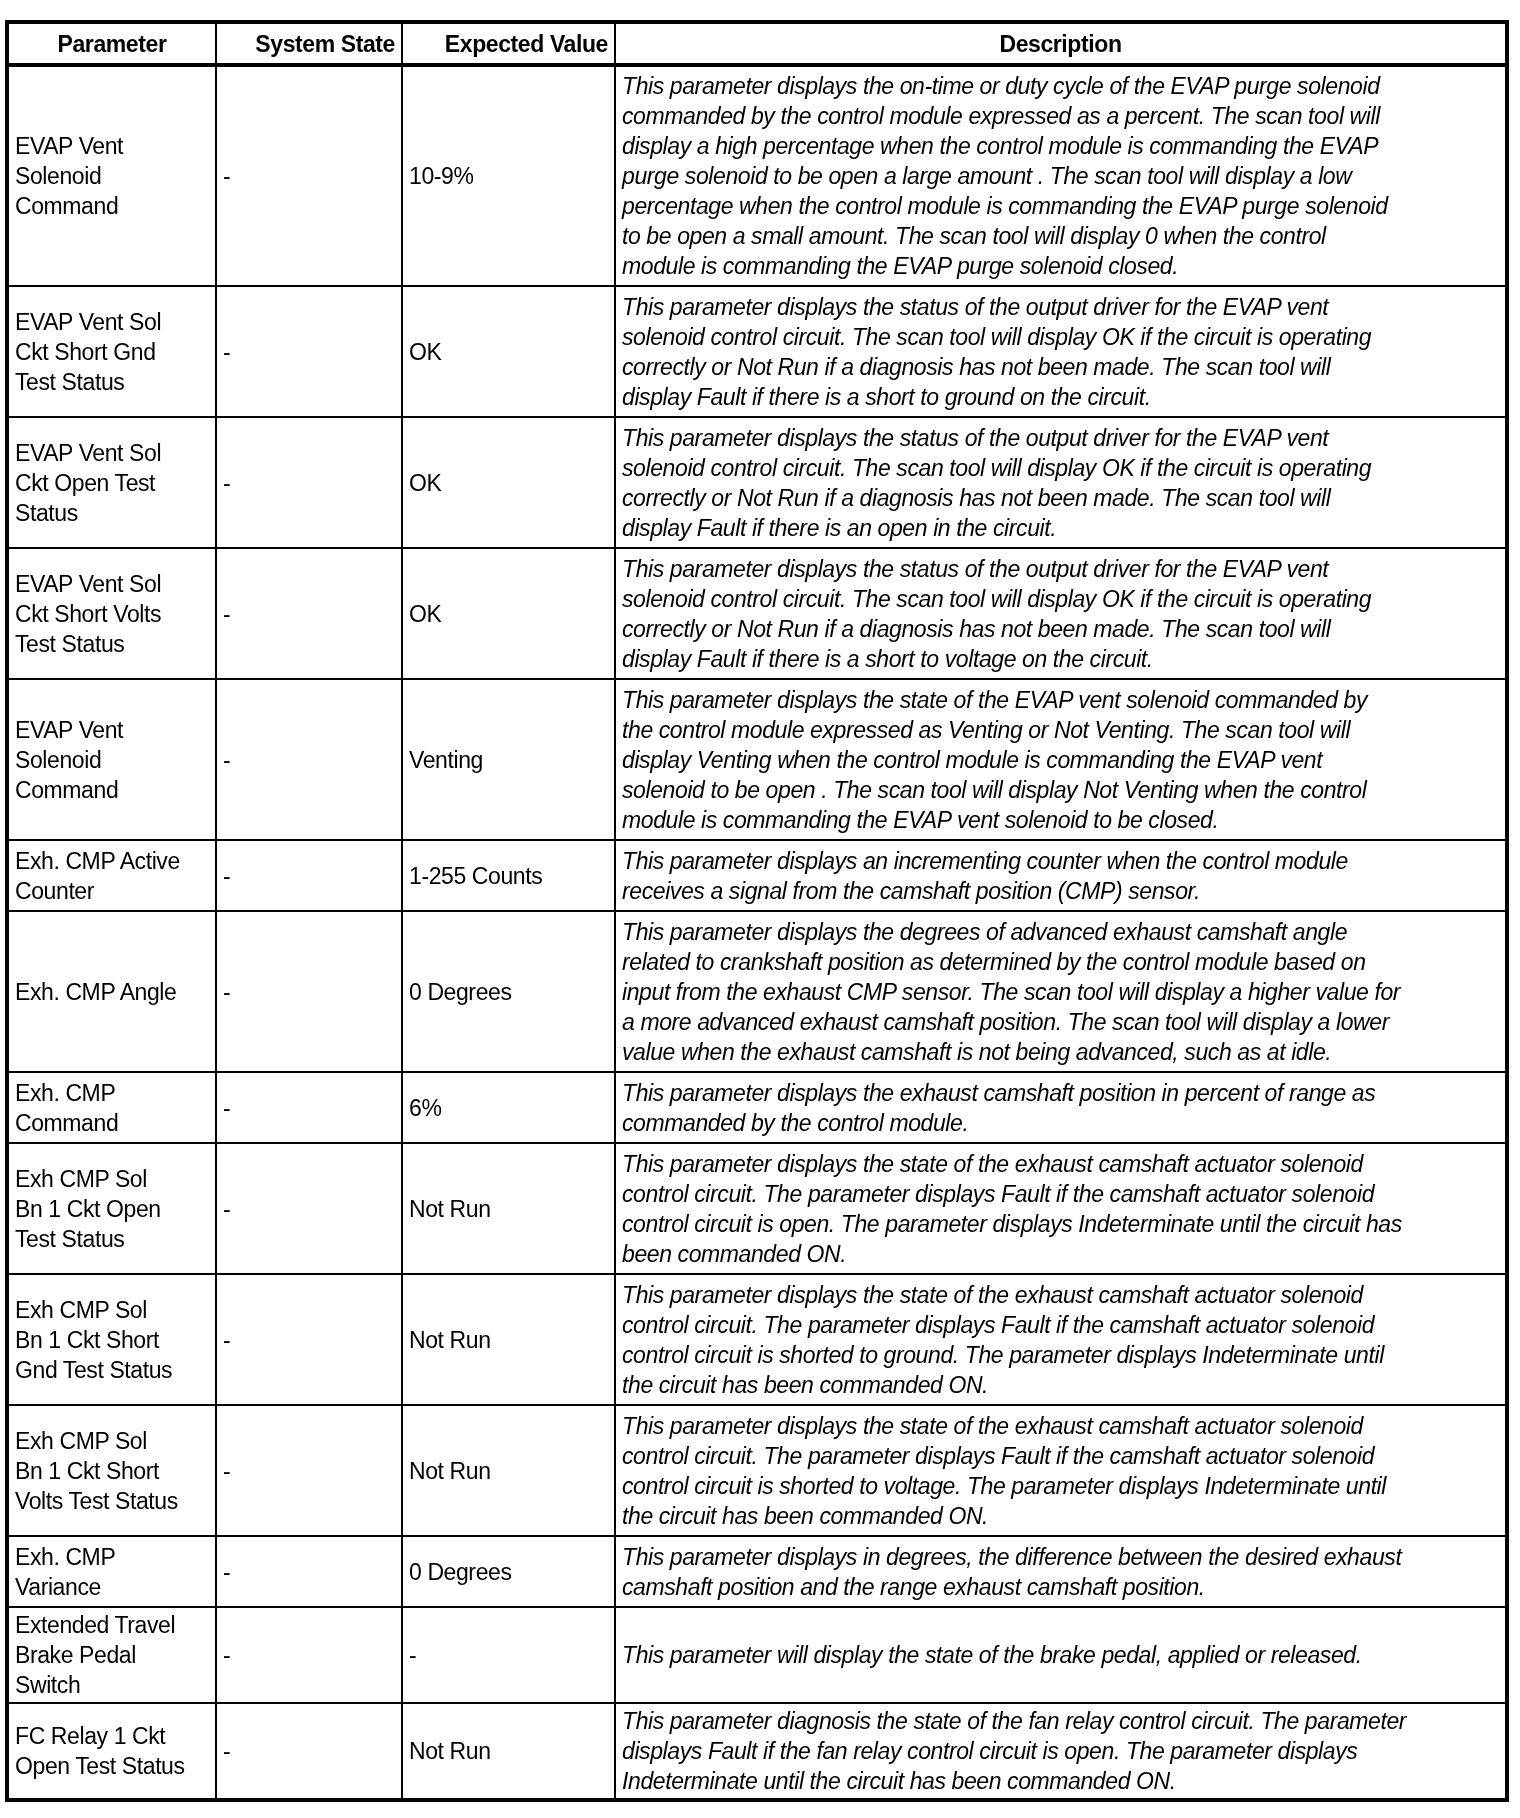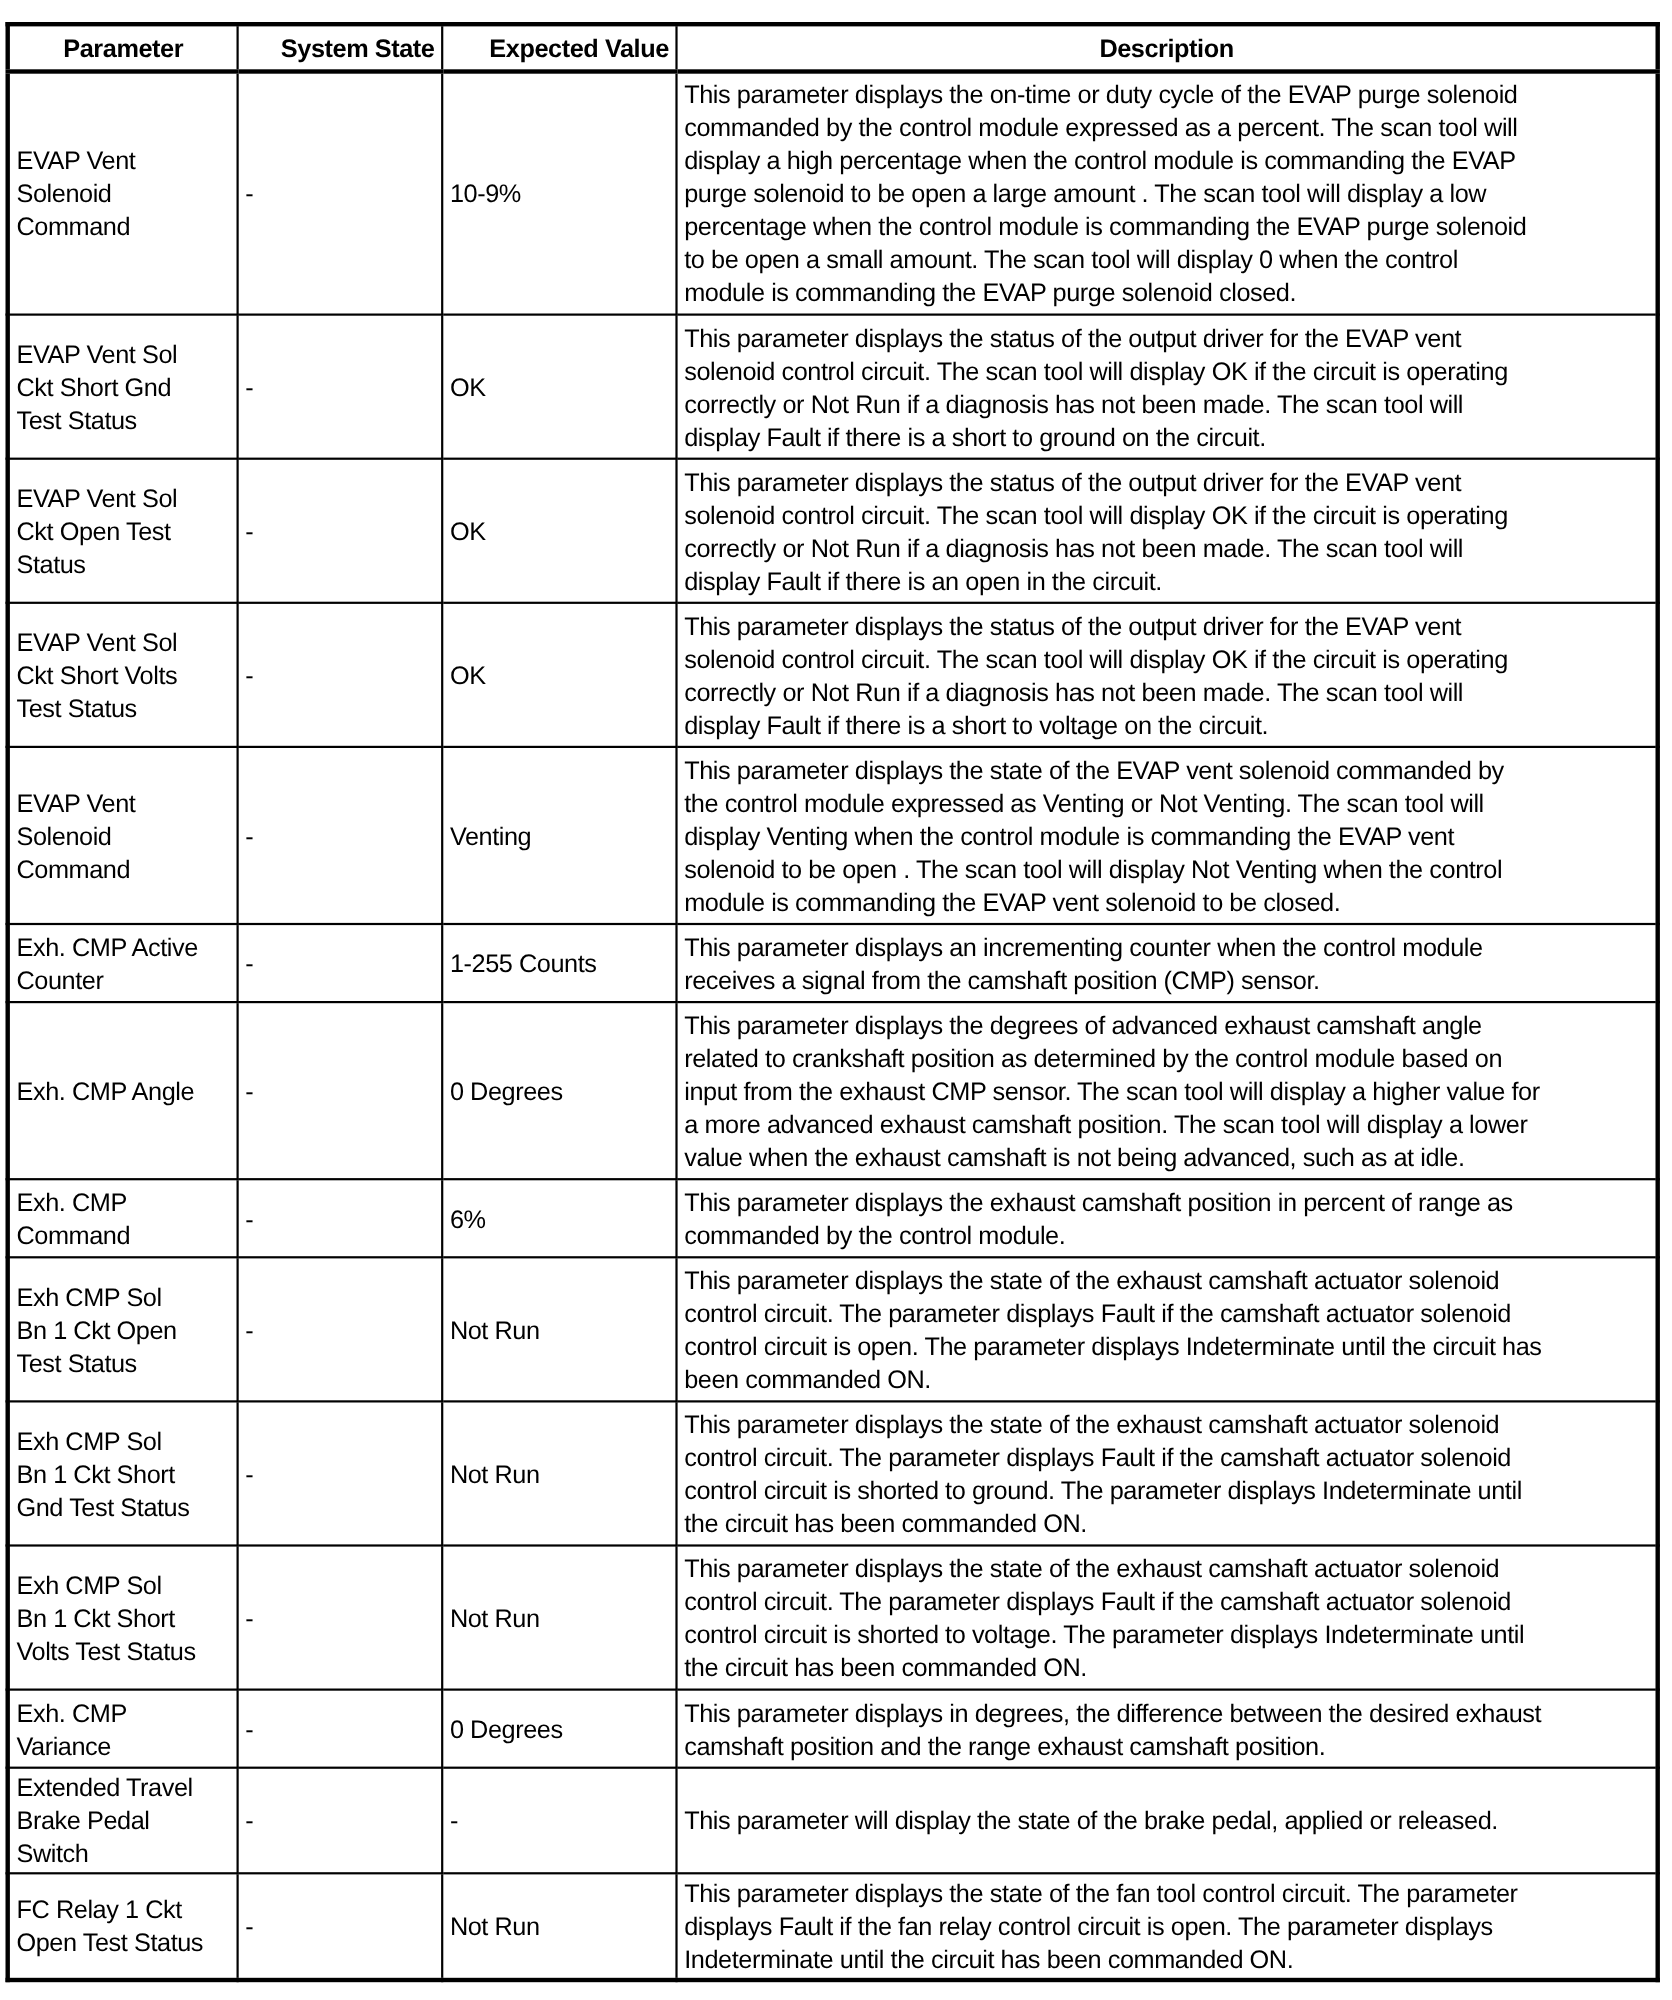--- a/index.html
+++ b/index.html
@@ -24,21 +24,21 @@
     overflow: hidden;
   }
   .tbl thead th {
     font-weight: bold;
     text-align: right;
     height: 39px;
     border-bottom: 4px solid #000;
     font-size: 23px;
   }
   .tbl thead th.center { text-align: center; }
-  .desc { white-space: pre-line; padding-left: 6px; }
+  .desc { white-space: pre-line; padding-left: 6px; font-style: italic; }
   .param { white-space: pre-line; }
   col.c1 { width: 209px; }
   col.c2 { width: 186px; }
   col.c3 { width: 213px; }
   col.c4 { width: 892px; }
   tr.r1 td { height: 218px; }
   tr.r2 td, tr.r3 td, tr.r4 td, tr.r9 td, tr.r10 td, tr.r11 td { height: 129px; }
   tr.r5 td, tr.r7 td { height: 159px; }
   tr.r6 td, tr.r8 td, tr.r12 td { height: 69px; }
   tr.r13 td, tr.r14 td { height: 94px; }
@@ -194,18 +194,18 @@
 Switch</td>
       <td>-</td>
       <td>-</td>
       <td class="desc">This parameter will display the state of the brake pedal, applied or released.</td>
     </tr>
     <tr class="r14">
       <td class="param">FC Relay 1 Ckt
 Open Test Status</td>
       <td>-</td>
       <td>Not Run</td>
-      <td class="desc">This parameter displays the state of the fan tool control circuit. The parameter
+      <td class="desc">This parameter diagnosis the state of the fan relay control circuit. The parameter
 displays Fault if the fan relay control circuit is open. The parameter displays
 Indeterminate until the circuit has been commanded ON.</td>
     </tr>
   </tbody>
 </table>
 
 </body></html>

